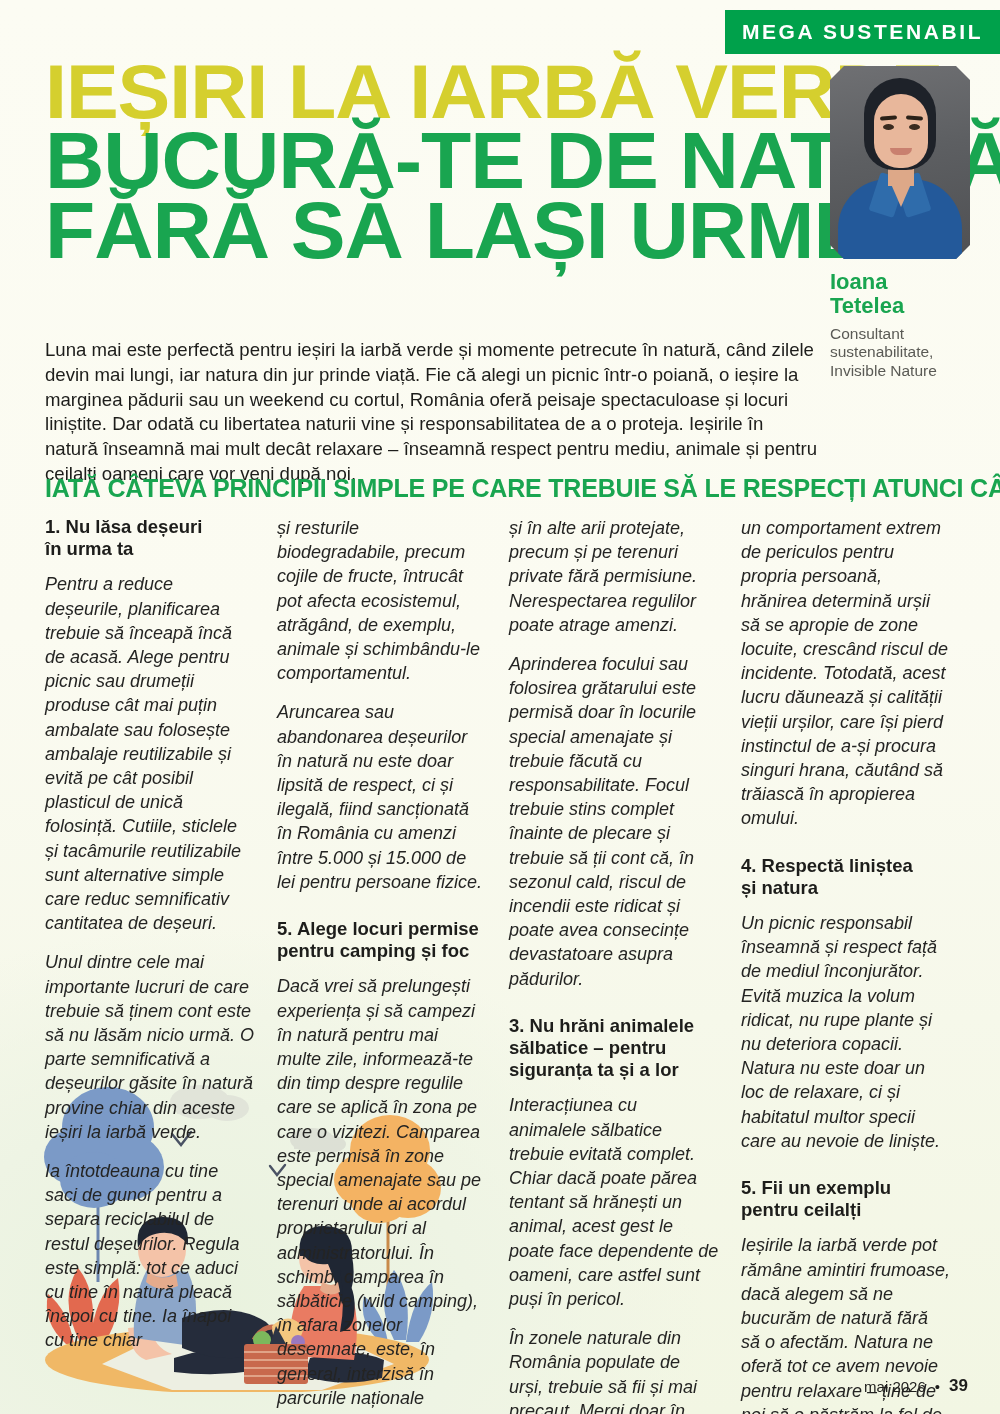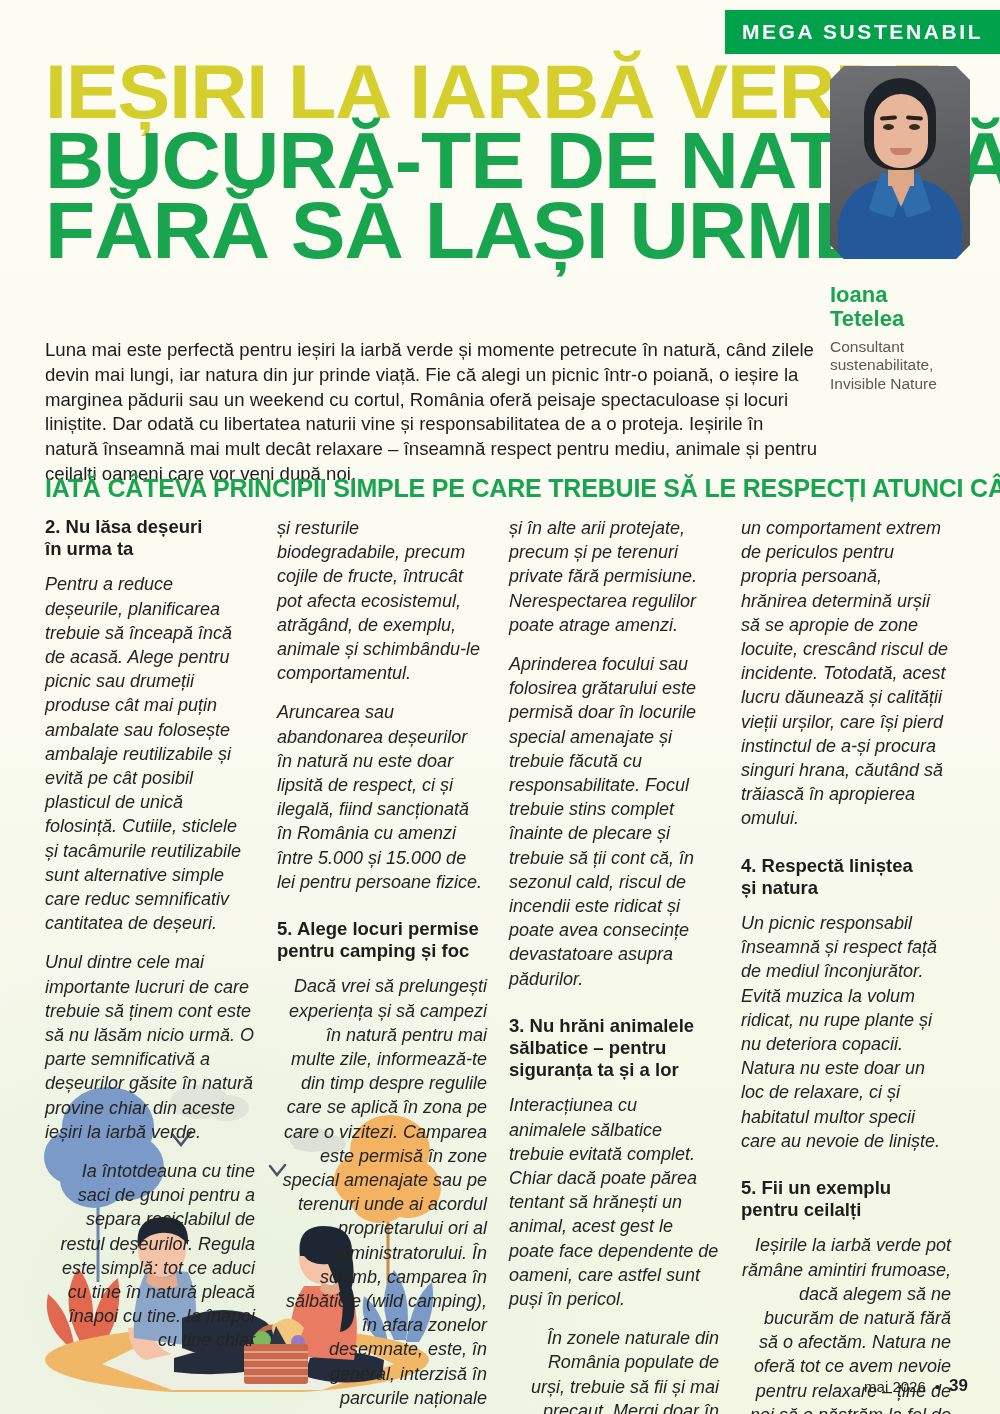--- a/index.html
+++ b/index.html
@@ -134,21 +134,21 @@
     background: #dda888;
     -webkit-clip-path: polygon(0 0, 100% 0, 50% 100%);
     clip-path: polygon(0 0, 100% 0, 50% 100%);
   }
 
   .author-name {
     color: #19a550;
     font-size: 22px;
     font-weight: bold;
     line-height: 1.08;
-    margin-top: 24px;
+    margin-top: 11px;
   }
   .author-role {
     color: #5a5a55;
     font-size: 15.5px;
     line-height: 1.22;
     margin-top: 7px;
   }
 
   
   .intro {
@@ -197,21 +197,21 @@
   }
   .sub.spaced { margin-top: 24px; }
 
   .para {
     font-size: 18px;
     line-height: 1.345;
     color: #242423;
     margin-bottom: 15px;
     font-style: italic;
   }
-  .para:last-child { margin-bottom: 0; text-align: right; }
+  .para:last-child { margin-bottom: 0; }
 
   
   .illustration {
     position: absolute;
     left: 22px;
     bottom: 22px;
     width: 430px;
     height: 320px;
     z-index: 0;
   }
@@ -367,21 +367,21 @@
   </div>
 
   <p class="intro">Luna mai este perfectă pentru ieșiri la iarbă verde și momente petrecute în natură, când zilele devin mai lungi, iar natura din jur prinde viață. Fie că alegi un picnic într-o poiană, o ieșire la marginea pădurii sau un weekend cu cortul, România oferă peisaje spectaculoase și locuri liniștite. Dar odată cu libertatea naturii vine și responsabilitatea de a o proteja. Ieșirile în natură înseamnă mai mult decât relaxare – înseamnă respect pentru mediu, animale și pentru ceilalți oameni care vor veni după noi.</p>
 
   <div class="section-heading">IATĂ CÂTEVA PRINCIPII SIMPLE PE CARE TREBUIE SĂ LE RESPECȚI ATUNCI CÂND IEȘI ÎN NATURĂ:</div>
 
   <div class="columns">
 
     <div class="col">
       <div class="sub">
-        <div>2. Nu lăsa deșeuri</div>
+        <div>1. Nu lăsa deșeuri</div>
         <div>în urma ta</div>
       </div>
       <p class="para">Pentru a reduce deșeurile, planificarea trebuie să înceapă încă de acasă. Alege pentru picnic sau drumeții produse cât mai puțin ambalate sau folosește ambalaje reutilizabile și evită pe cât posibil plasticul de unică folosință. Cutiile, sticlele și tacâmurile reutilizabile sunt alternative simple care reduc semnificativ cantitatea de deșeuri.</p>
       <p class="para">Unul dintre cele mai importante lucruri de care trebuie să ținem cont este să nu lăsăm nicio urmă. O parte semnificativă a deșeurilor găsite în natură provine chiar din aceste ieșiri la iarbă verde.</p>
       <p class="para">Ia întotdeauna cu tine saci de gunoi pentru a separa reciclabilul de restul deșeurilor. Regula este simplă: tot ce aduci cu tine în natură pleacă înapoi cu tine. Ia înapoi cu tine chiar</p>
     </div>
 
     <div class="col">
       <p class="para">și resturile biodegradabile, precum cojile de fructe, întrucât pot afecta ecosistemul, atrăgând, de exemplu, animale și schimbându-le comportamentul.</p>
       <p class="para">Aruncarea sau abandonarea deșeurilor în natură nu este doar lipsită de respect, ci și ilegală, fiind sancționată în România cu amenzi între 5.000 și 15.000 de lei pentru persoane fizice.</p>

